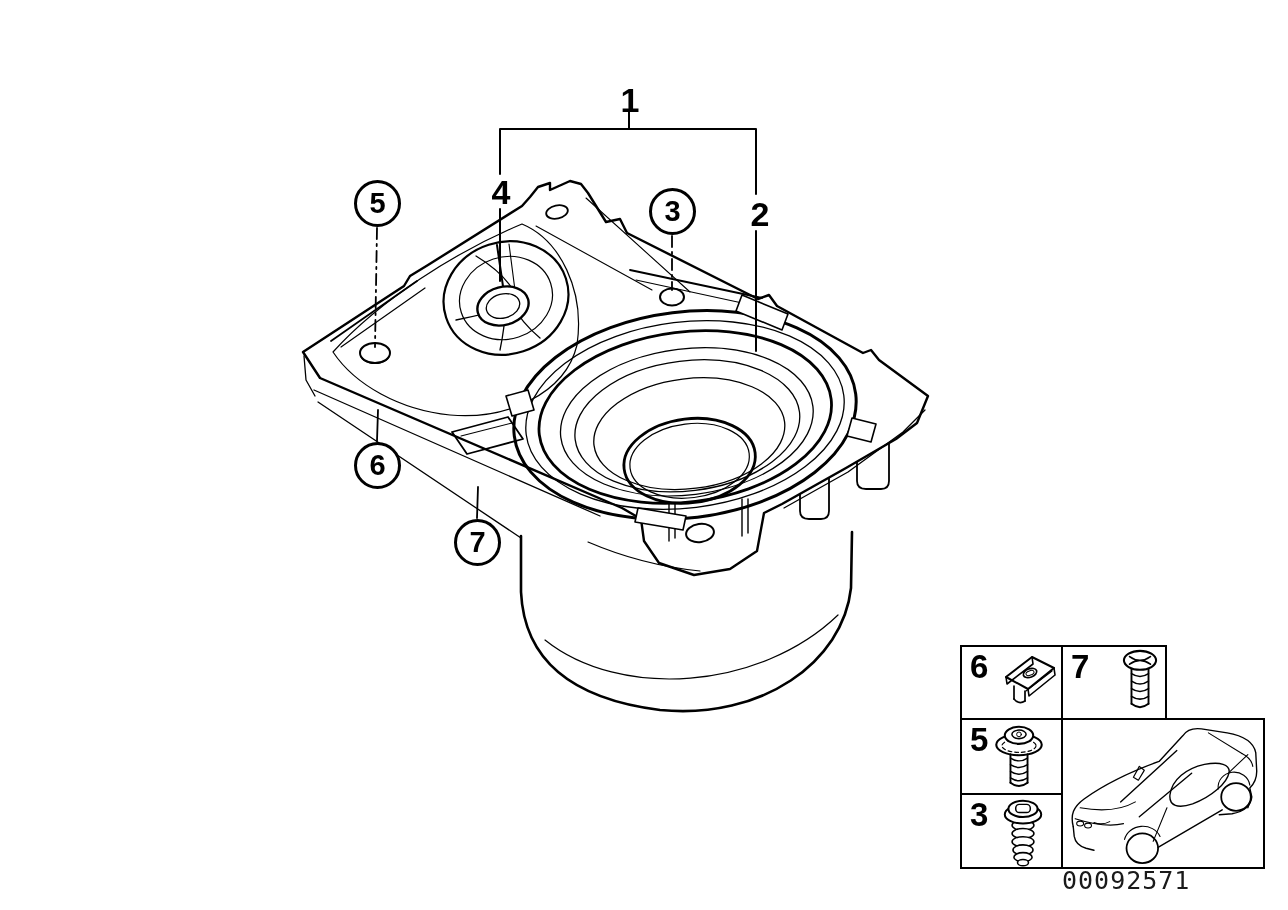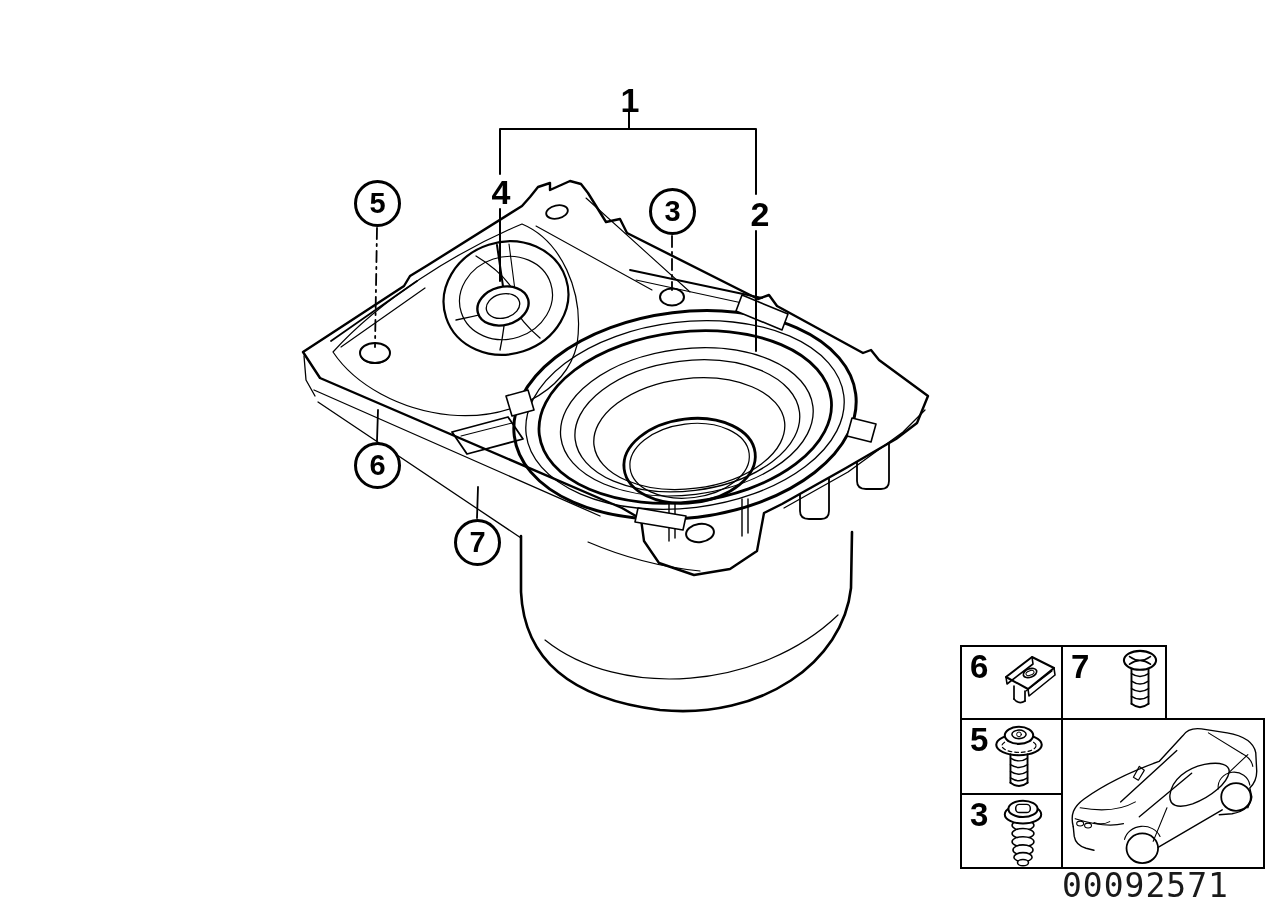--- a/index.html
+++ b/index.html
@@ -43,21 +43,21 @@
     position: absolute;
     left: 8px; top: 1px;
     font-size: 33px; font-weight: bold; color: #000;
   }
   .legend-icon { position: absolute; }
   .drawing-number {
     position: absolute;
     left: 1062px; top: 866px;
     width: 210px;
     font-family: "DejaVu Sans Mono", monospace;
-    font-size: 33px;
+    font-size: 25px;
     font-weight: normal;
     color: #1a1a1a;
     letter-spacing: 1px;
   }
 </style>
 </head>
 <body>
 
 <div class="page">
 

